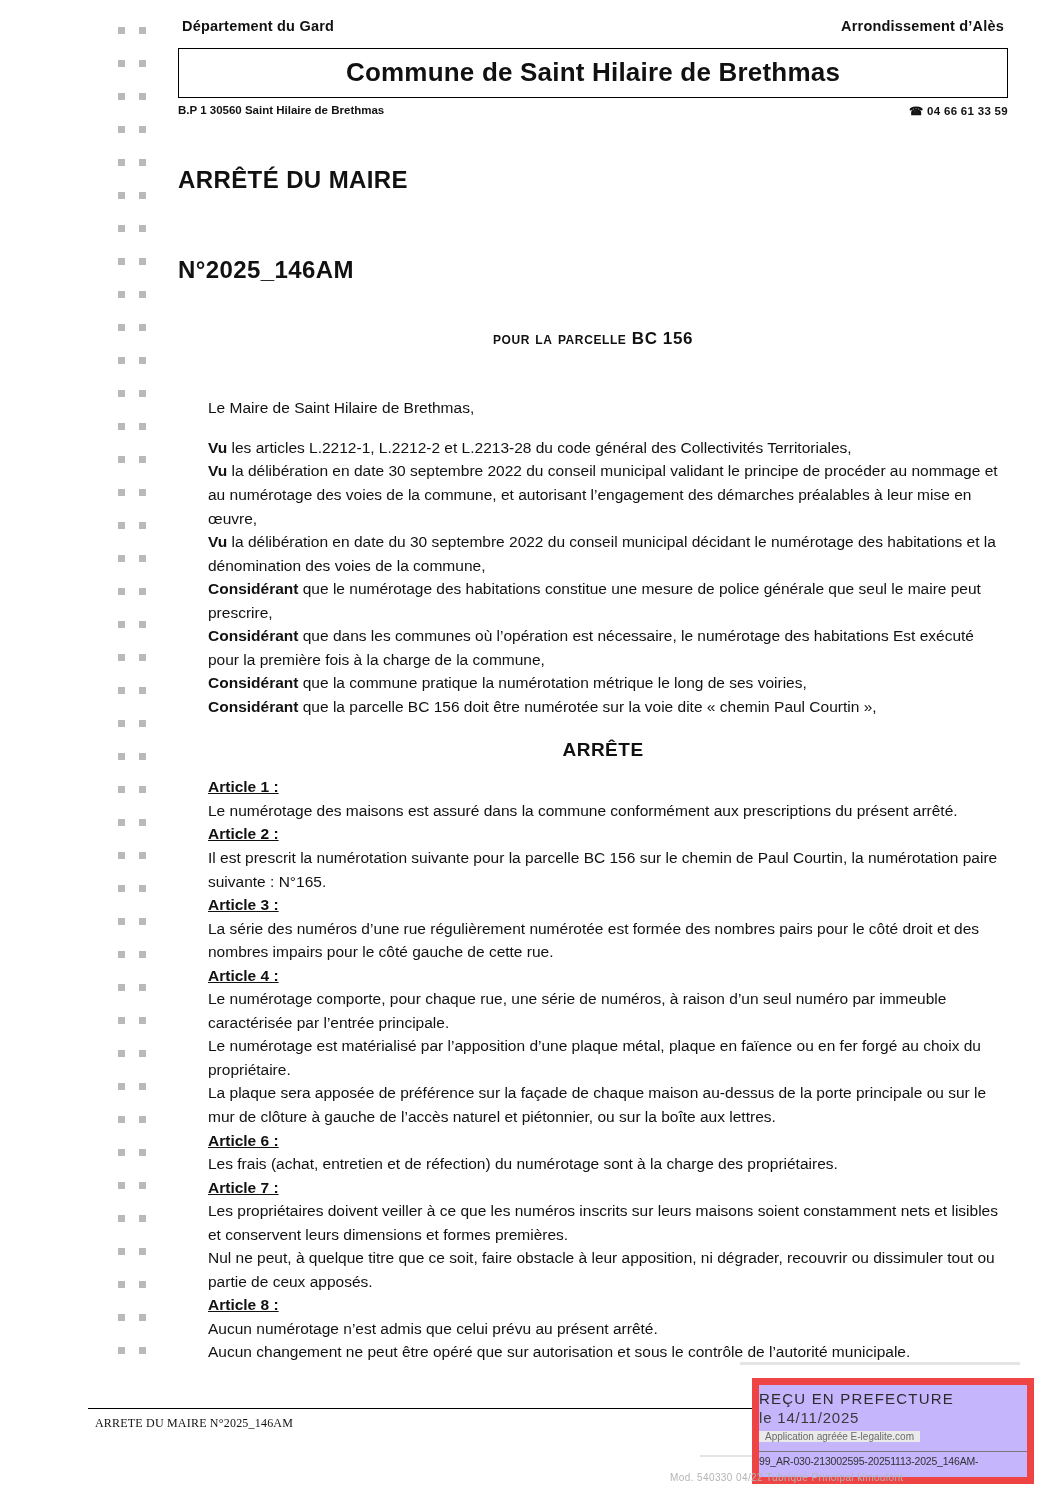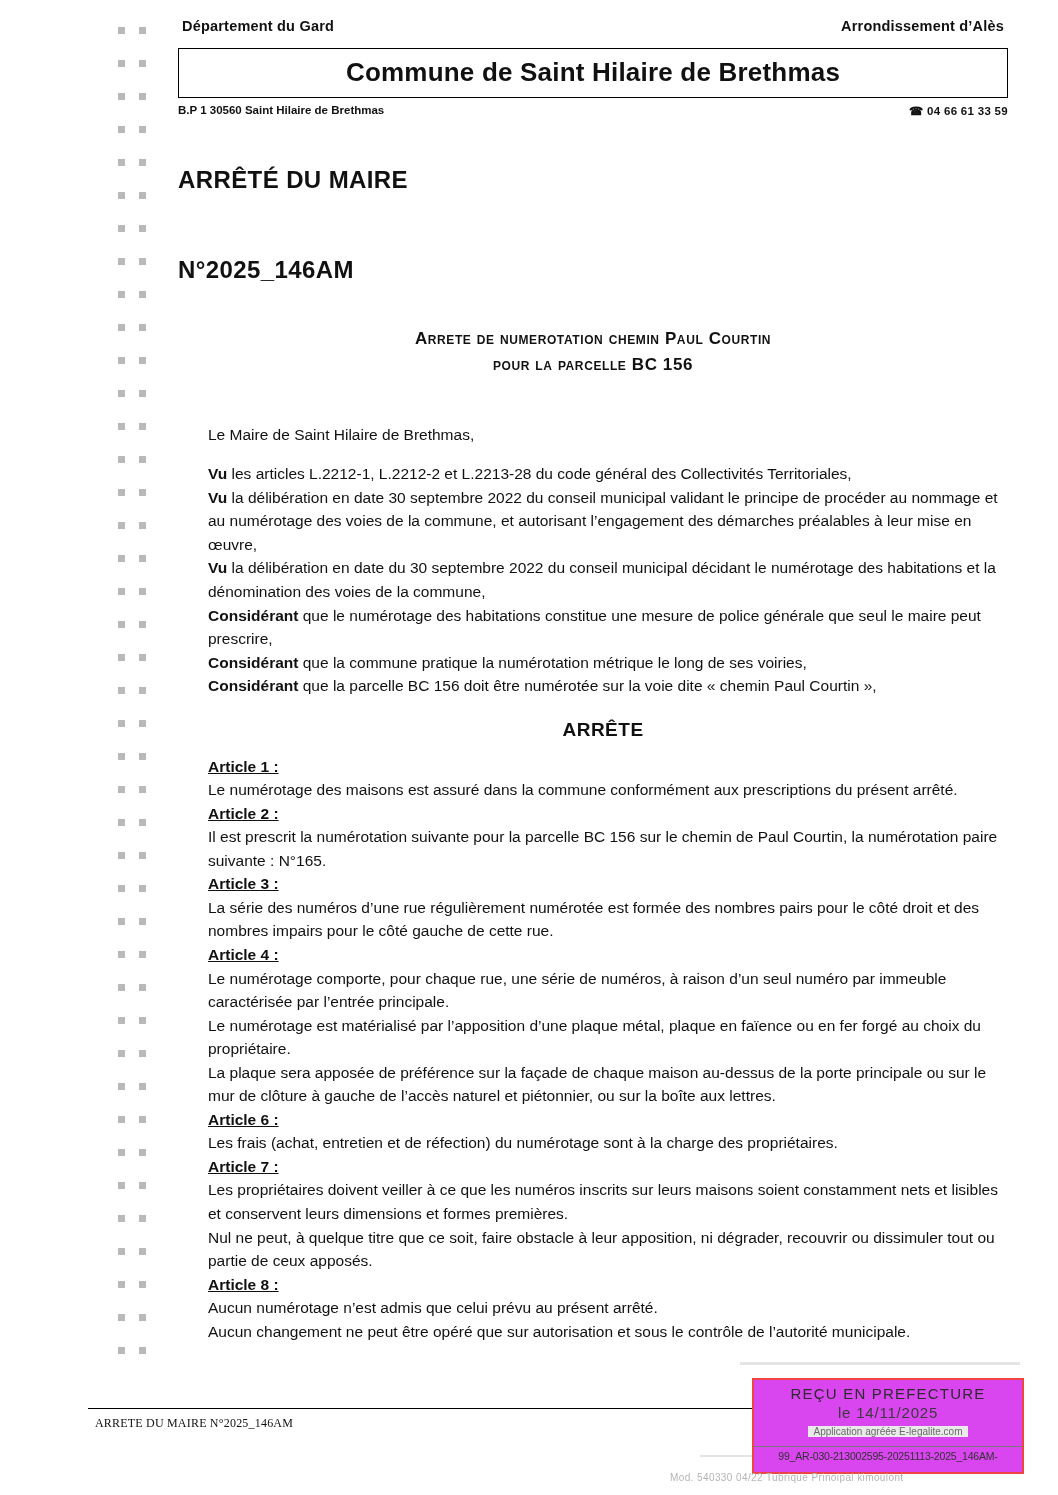--- a/index.html
+++ b/index.html
@@ -141,23 +141,22 @@
     letter-spacing: 0.2px;
   }
 
   
   .stamp {
     position: absolute;
     left: 752px;
     top: 1378px;
     width: 268px;
     height: 92px;
-    border: 2px solid #ef4444;
-    background: #d946ef;
-    text-align: center;
+    border: 7px solid #ef4444;
+    background: #c4b5fd;
     color: #3a3a3a;
   }
   .stamp .l1 {
     font-size: 15px;
     letter-spacing: 1.2px;
     margin-top: 5px;
     color: #2b2b2b;
   }
   .stamp .l2 {
     font-size: 15px;
@@ -384,32 +383,32 @@
       <div>B.P 1 30560 Saint Hilaire de Brethmas</div>
       <div class="phone">☎ 04 66 61 33 59</div>
     </div>
 
     <div class="arrete-title">
       <div>ARRÊTÉ DU MAIRE</div>
       <div>N°2025_146AM</div>
     </div>
 
     <div class="object">
-      <div class="smallcaps">Arrete de numerotation chemin Paul Courtin</div>
       <div class="smallcaps">pour la parcelle BC 156</div>
     </div>
 
     <div class="body">
       <p>Le Maire de Saint Hilaire de Brethmas,</p>
       <div class="gap"></div>
 
       <p><b>Vu</b><span> les articles L.2212-1, L.2212-2 et L.2213-28 du code général des Collectivités Territoriales,</span></p>
       <p><b>Vu</b><span> la délibération en date 30 septembre 2022 du conseil municipal validant le principe de procéder au nommage et au numérotage des voies de la commune, et autorisant l’engagement des démarches préalables à leur mise en œuvre,</span></p>
       <p><b>Vu</b><span> la délibération en date du 30 septembre 2022 du conseil municipal décidant le numérotage des habitations et la dénomination des voies de la commune,</span></p>
       <p><b>Considérant</b><span> que le numérotage des habitations constitue une mesure de police générale que seul le maire peut prescrire,</span></p>
+      <p><b>Considérant</b><span> que dans les communes où l’opération est nécessaire, le numérotage des habitations Est exécuté pour la première fois à la charge de la commune,</span></p>
       <p><b>Considérant</b><span> que la commune pratique la numérotation métrique le long de ses voiries,</span></p>
       <p><b>Considérant</b><span> que la parcelle BC 156 doit être numérotée sur la voie dite « chemin Paul Courtin »,</span></p>
 
       <div class="arrete-word">ARRÊTE</div>
 
       <p class="art-head">Article 1 :</p>
       <p>Le numérotage des maisons est assuré dans la commune conformément aux prescriptions du présent arrêté.</p>
 
       <p class="art-head">Article 2 :</p>
       <p>Il est prescrit la numérotation suivante pour la parcelle BC 156 sur le chemin de Paul Courtin, la numérotation paire suivante : N°165.</p>

